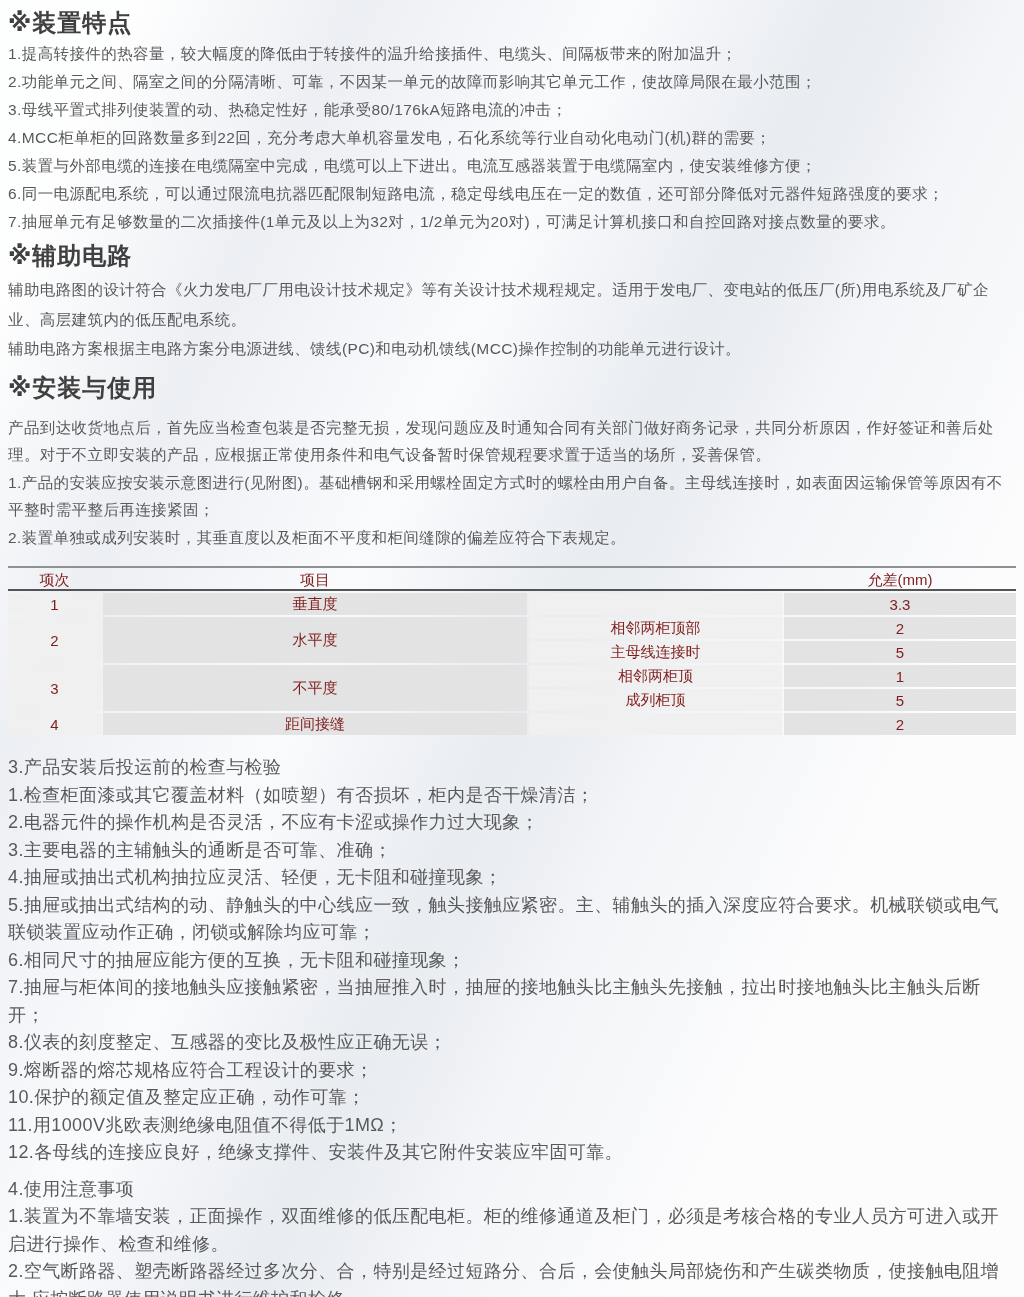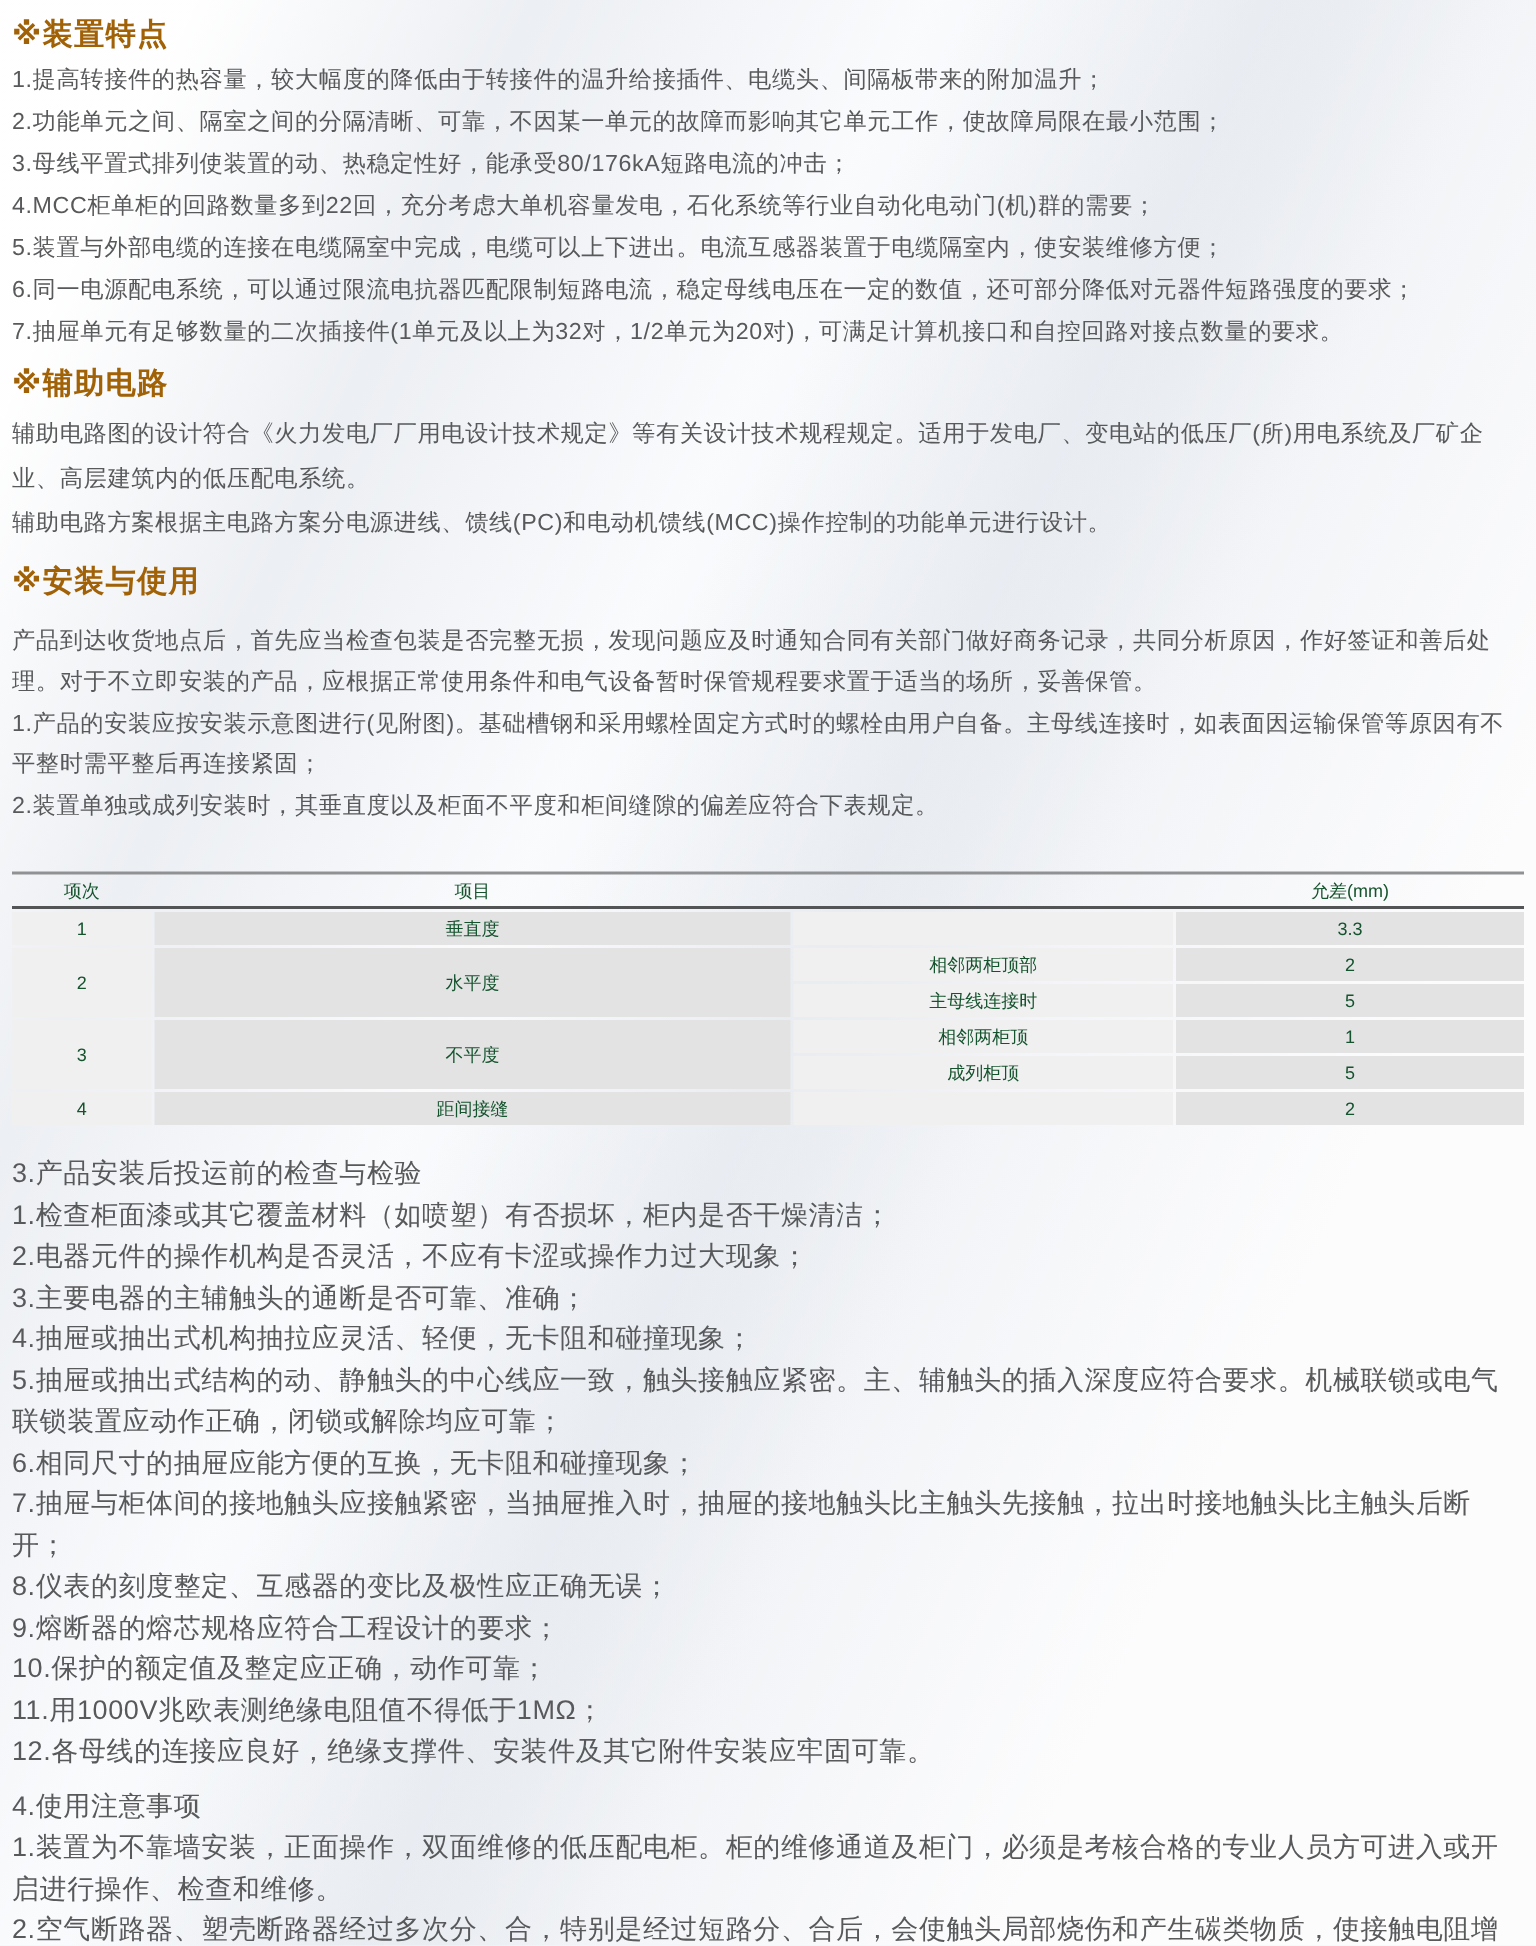--- a/index.html
+++ b/index.html
@@ -10,38 +10,38 @@
     font-family:"Liberation Sans","DejaVu Sans",sans-serif;
     background-color:#f5f6f8;
     background-image:
       linear-gradient(115deg, rgba(255,255,255,0) 40%, rgba(223,228,235,0.45) 52%, rgba(255,255,255,0) 62%),
       linear-gradient(115deg, rgba(255,255,255,0.95) 8%, rgba(229,233,239,0.55) 22%, rgba(250,251,253,0.95) 38%, rgba(235,238,243,0.6) 55%, rgba(252,252,253,1) 78%);
     color:#58595b;
   }
   .page{ padding:0 8px; }
 
   .section-title{
-    font-size:20px;
+    font-size:24px;
     font-weight:bold;
-    color:#a16207;
+    color:#404040;
     line-height:28px;
     letter-spacing:1px;
   }
   #s1-title{ padding-top:9px; }
   #s2-title{ margin-top:6px; }
   #s3-title{ margin-top:10px; }
 
   .para-block{ font-size:15.5px; letter-spacing:0.4px; }
   .para-block p{ margin:0; }
   #s1-list{ margin-top:3px; line-height:28px; }
   #s2-body{ margin-top:5px; line-height:29.5px; }
   #s3-body{ margin-top:12px; line-height:27.5px; }
 
   
-  .spec-table{ margin-top:30px; font-size:12px; color:#14532d; }
+  .spec-table{ margin-top:15px; font-size:15px; color:#7f1d1d; }
   .spec-head{
     display:grid;
     grid-template-columns:93px 424px 253px 232px;
     column-gap:2px;
     height:25px;
     line-height:23px;
     border-top:2px solid #8f9193;
     border-bottom:2px solid #525456;
     text-align:center;
   }

